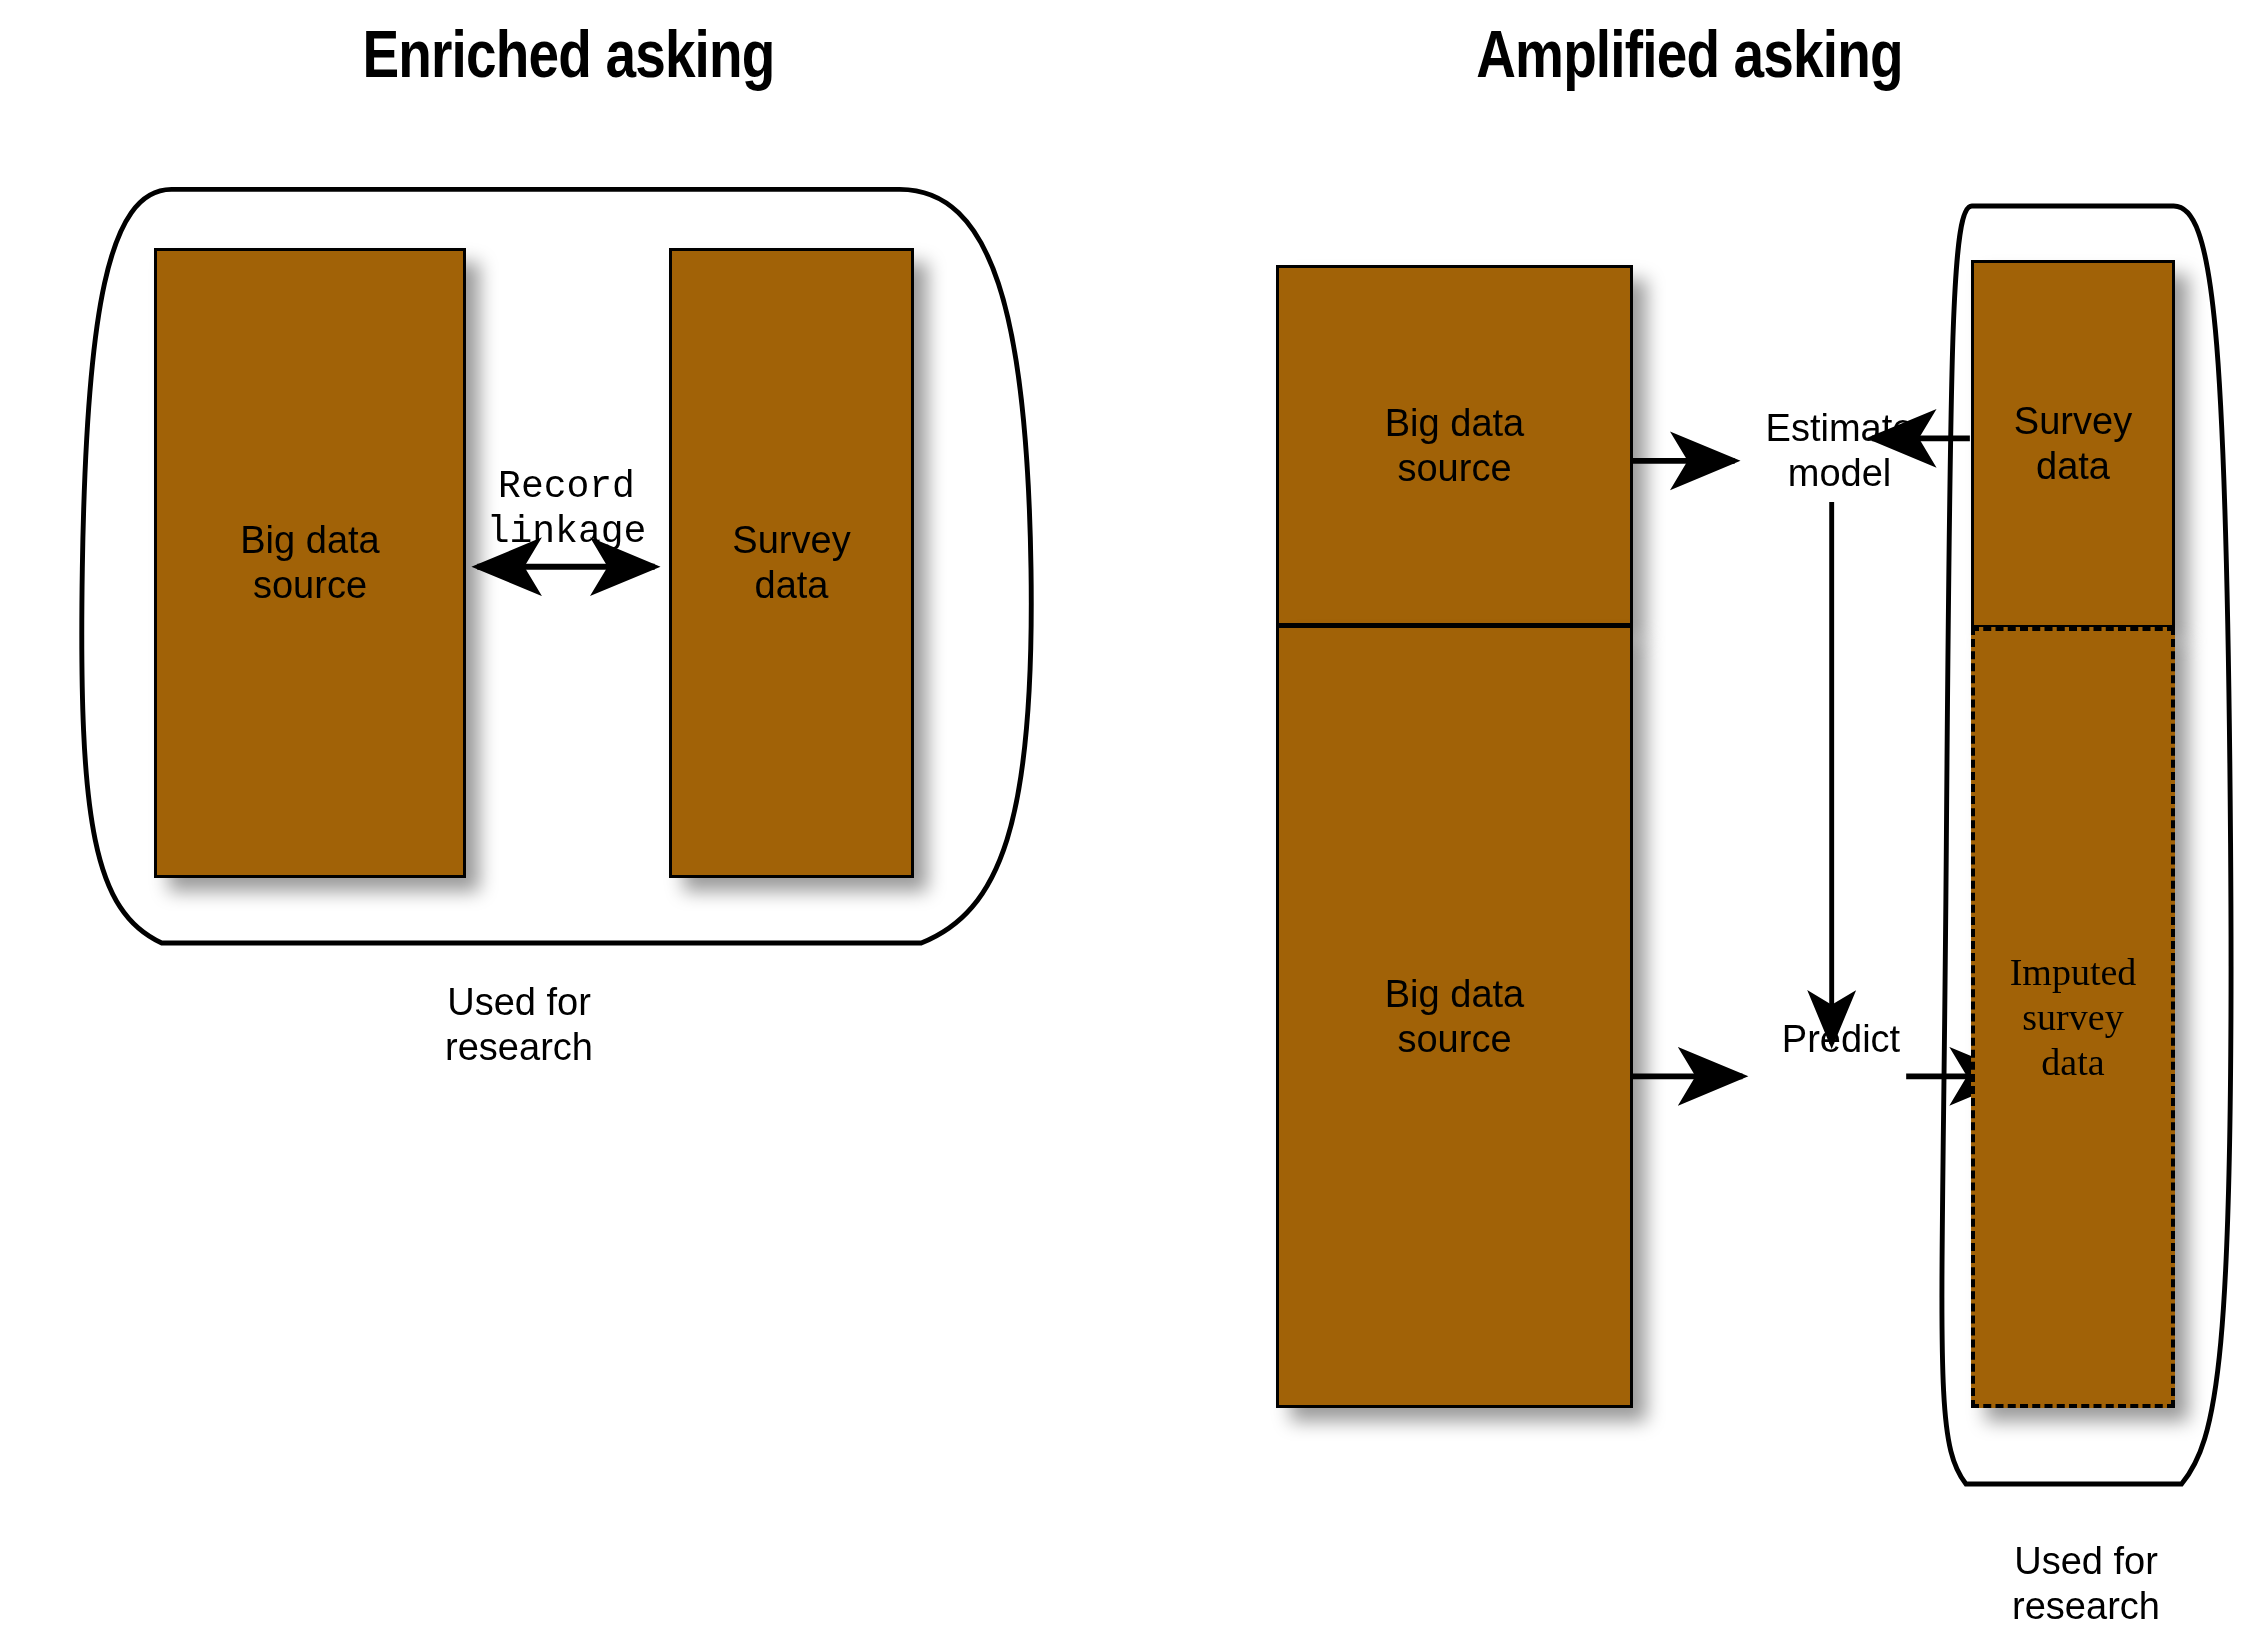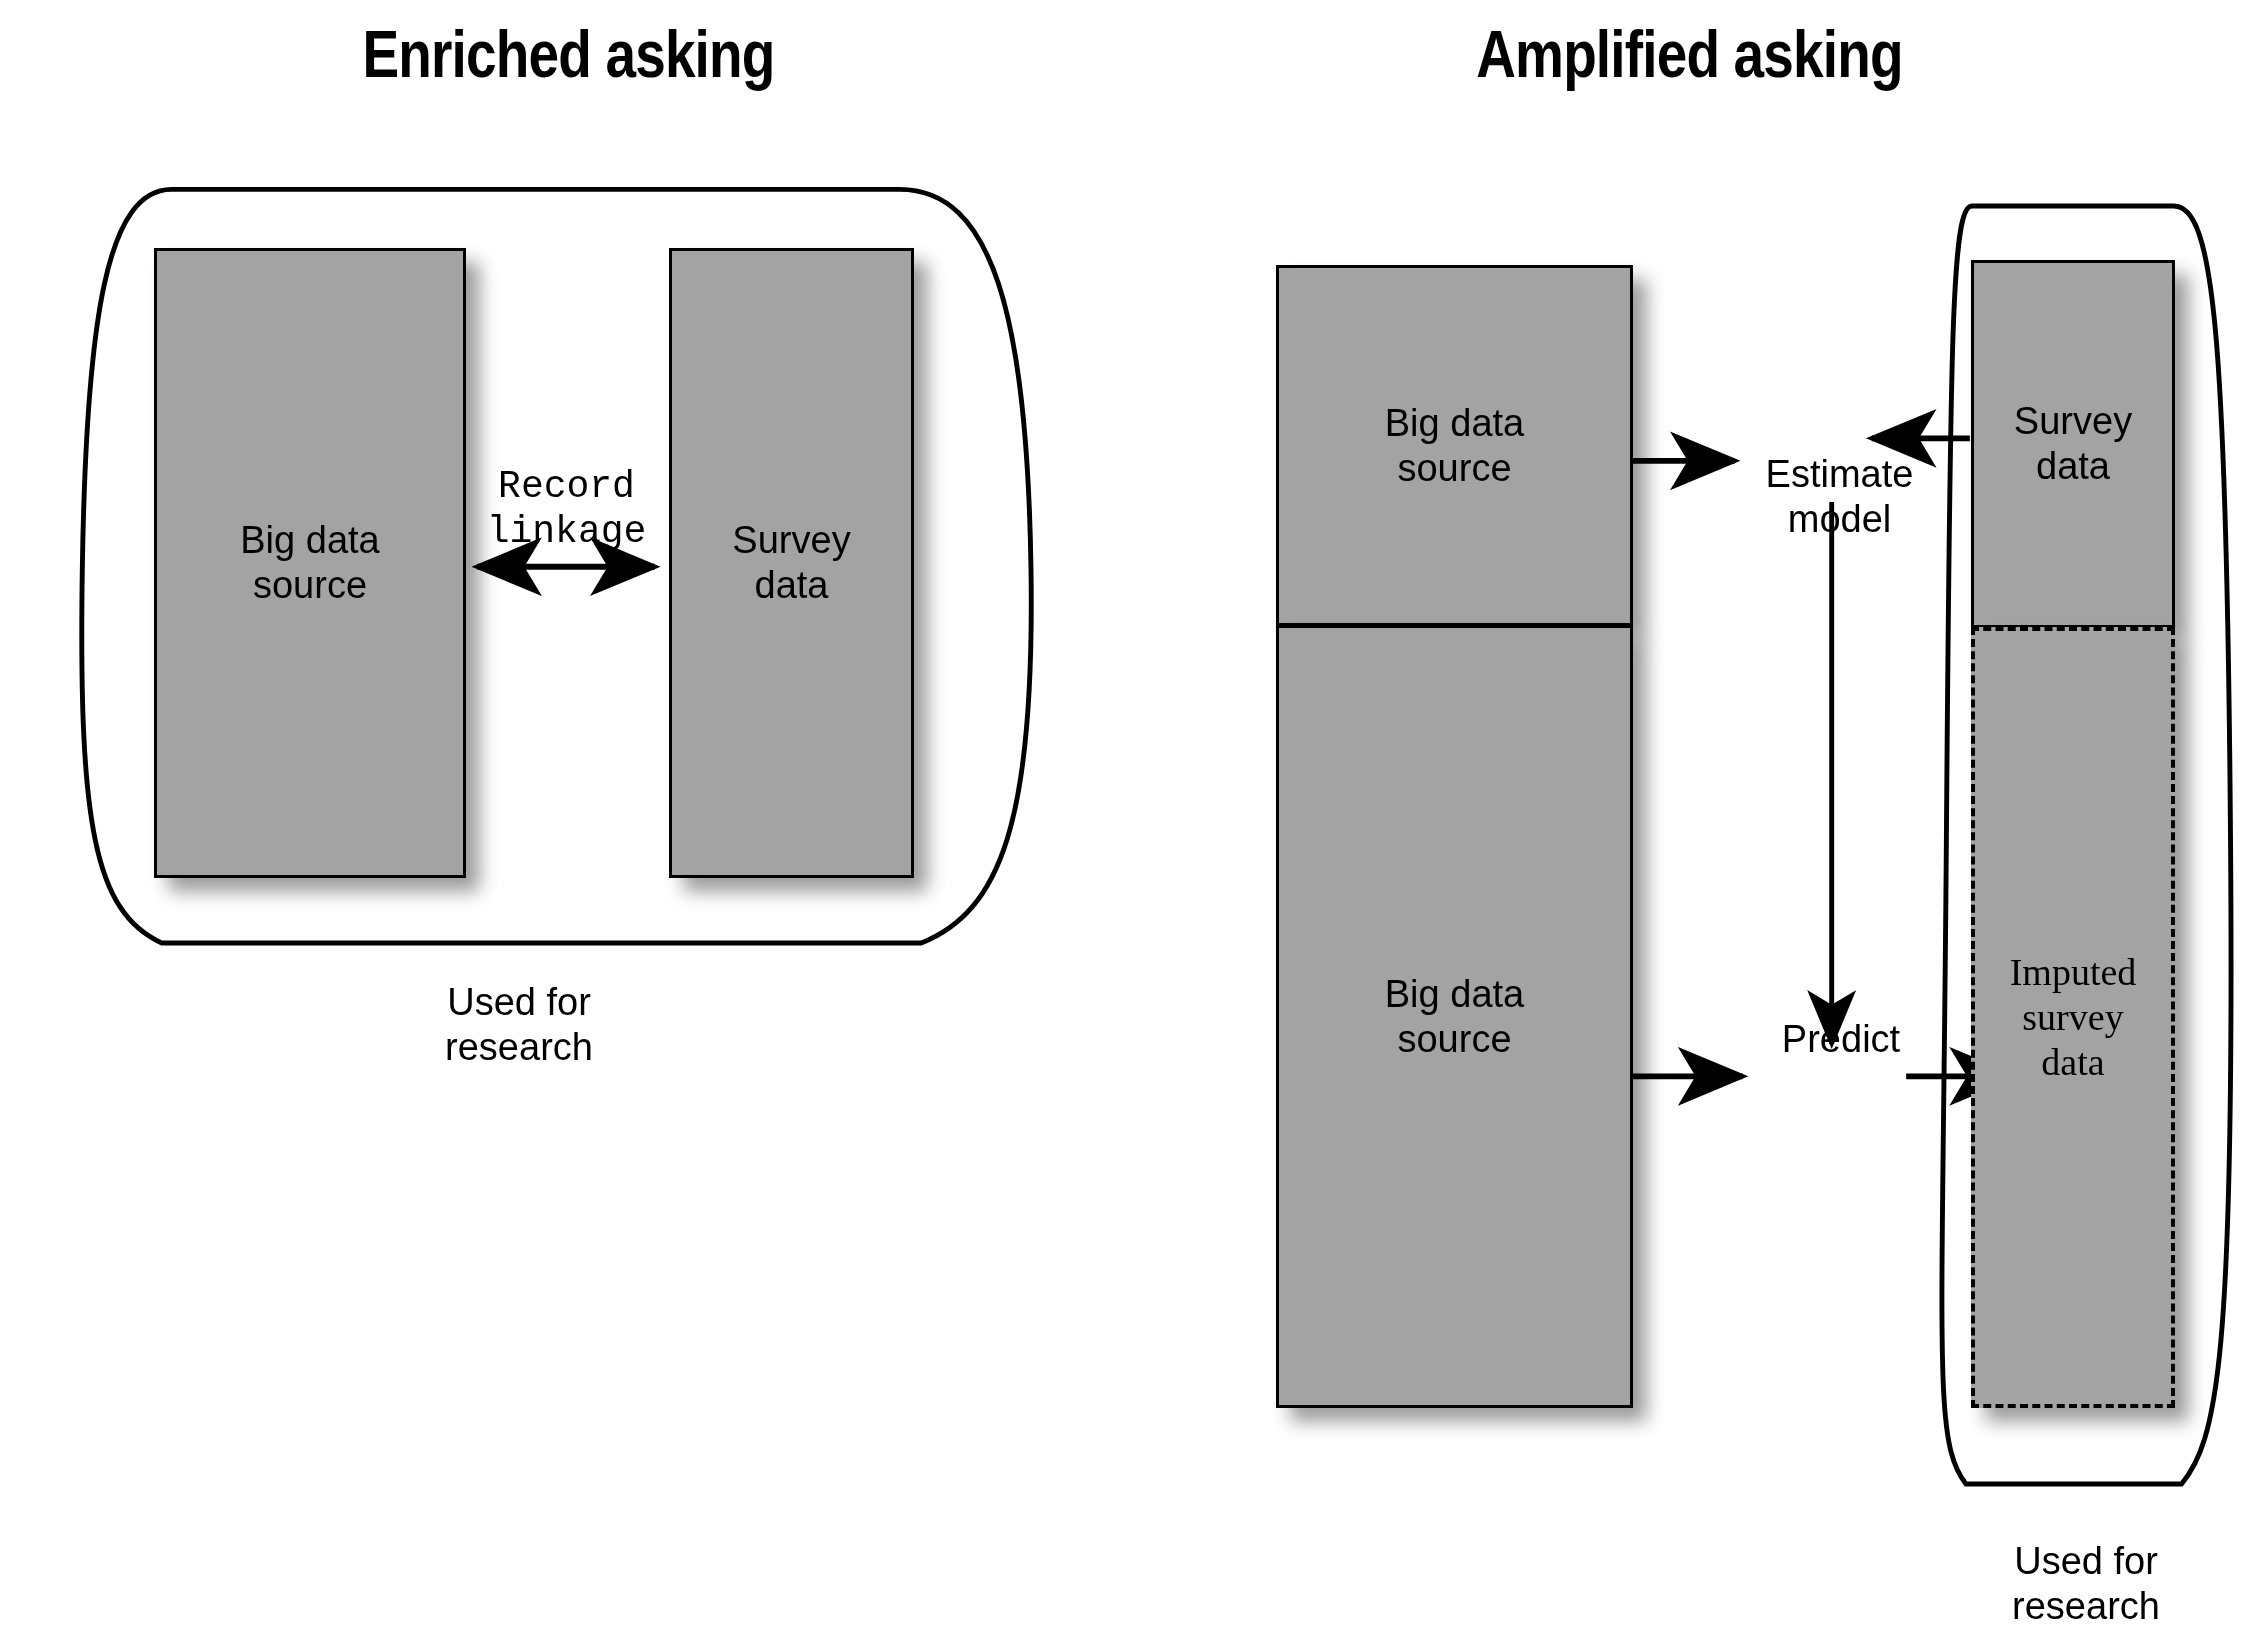--- a/index.html
+++ b/index.html
@@ -35,21 +35,21 @@
   .svg-layer {
     position: absolute;
     left: 0; top: 0;
     width: 2258px;
     height: 1645px;
     pointer-events: none;
   }
 
   .databox {
     position: absolute;
-    background: #a3a3a3;
+    background: #a16207;
     border: 3.9px solid #000000;
     box-sizing: border-box;
     box-shadow: 13.7px 13.7px 17.6px rgba(0,0,0,0.40);
     display: flex;
     align-items: center;
     justify-content: center;
   }
   .databox.dashed {
     border: 4.9px dashed #000000;
     font-family: Liberation Serif, serif;
@@ -73,21 +73,21 @@
   #left-bigdata   { left: 154px;  top: 248px; width: 312px; height: 630px; }
   #left-survey    { left: 669px;  top: 248px; width: 245px; height: 630px; }
   #left-record-linkage { left: 461px; top: 465px; width: 211px; font-family: Liberation Mono, monospace; }
   #left-used-for-research { left: 372px; top: 980px; width: 294px; }
 
   
   #right-bigdata-top    { left: 1276px; top: 265px;  width: 357px; height: 361px; }
   #right-bigdata-bottom { left: 1276px; top: 625px;  width: 357px; height: 783px; }
   #right-survey         { left: 1971px; top: 260px;  width: 204px; height: 368px; }
   #right-imputed        { left: 1971px; top: 627px;  width: 204px; height: 781px; }
-  #right-estimate-model { left: 1727px; top: 406px;  width: 225px; margin-top: 46px; }
+  #right-estimate-model { left: 1727px; top: 406px;  width: 225px; }
   #right-predict        { left: 1745px; top: 1017px; width: 192px; }
   #right-used-for-research { left: 1978px; top: 1539px; width: 216px; }
 </style>
 </head>
 <body>
 
 <div id="stage">
 
   <div class="panel-title" id="title-enriched">Enriched asking</div>
   <div class="panel-title" id="title-amplified">Amplified asking</div>

